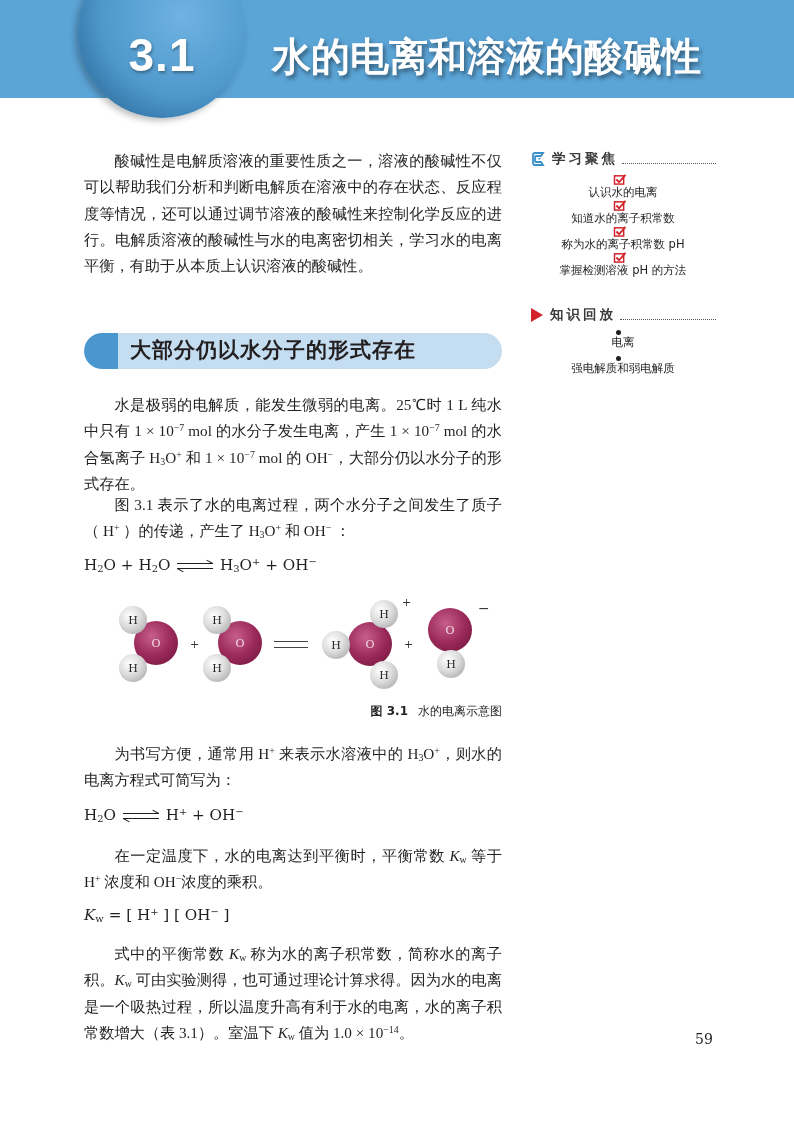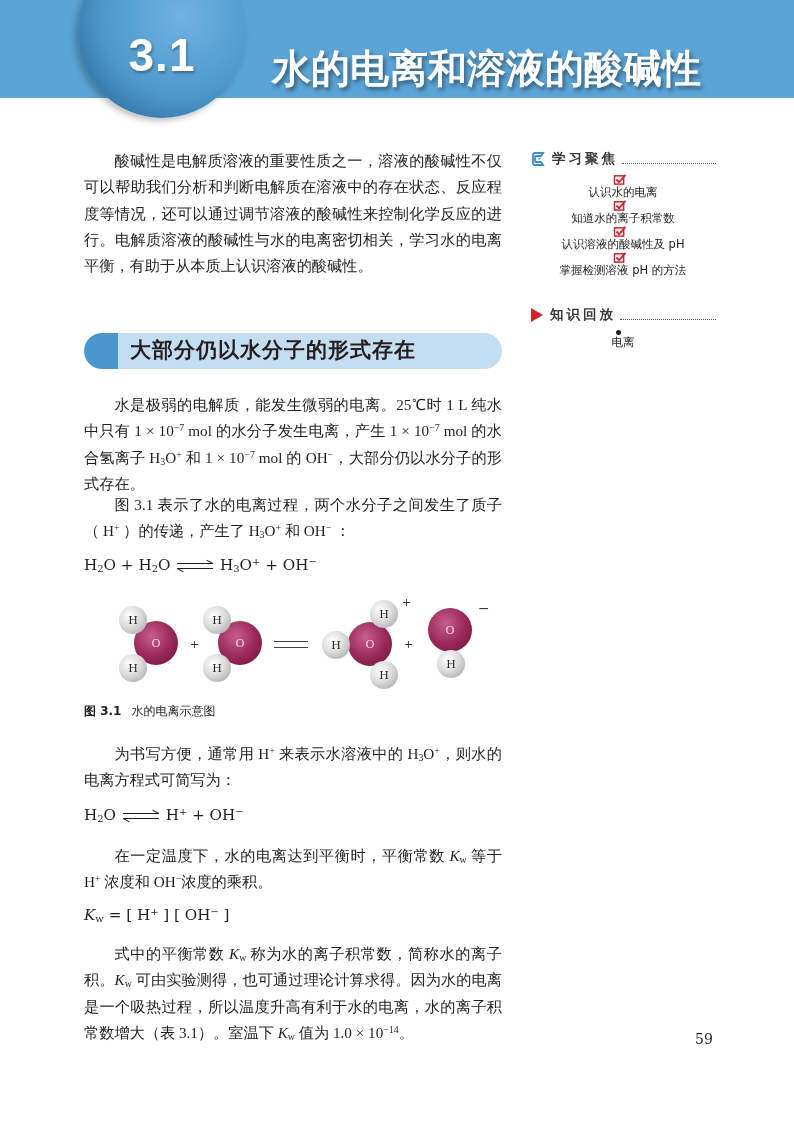--- a/index.html
+++ b/index.html
@@ -5,21 +5,21 @@
   html, body { margin:0; padding:0; }
   body { width:794px; height:1123px; position:relative; background:#ffffff; overflow:hidden;
          font-family:"DejaVu Serif","Liberation Serif",serif; color:#231f20; }
   .header-band { position:absolute; left:0; top:0; width:794px; height:98px; background:#5ba4d6; }
   .section-circle { position:absolute; left:78px; top:-52px; width:168px; height:170px; border-radius:50%;
          background:radial-gradient(circle at 62% 40%, #6fb3e2 0%, #4f98cc 55%, #2f6f9f 85%, #27597f 100%);
          box-shadow: -3px 3px 6px rgba(0,0,0,0.25); }
   .section-number { position:absolute; left:78px; top:28px; width:168px; text-align:center;
          font-family:"Liberation Sans","DejaVu Sans",sans-serif; font-weight:bold; font-size:46px; color:#ffffff;
          text-shadow: 1px 2px 3px rgba(0,0,0,0.35); letter-spacing:1px; }
-  .chapter-title { position:absolute; left:272px; top:42px; font-family:"DejaVu Sans","Liberation Sans",sans-serif;
+  .chapter-title { position:absolute; left:272px; top:30px; font-family:"DejaVu Sans","Liberation Sans",sans-serif;
          font-weight:bold; font-size:39px; color:#ffffff; text-shadow: 2px 3px 4px rgba(0,0,0,0.45); letter-spacing:0px; }
 
   .main { position:absolute; left:84px; top:148px; width:418px; font-size:15.2px; line-height:26.3px; }
   .para { text-indent:2em; margin:0; text-align:justify;font-family:Liberation Serif, serif; }
   .sub { font-size:0.65em; vertical-align:-0.25em; line-height:0; }
   .sup { font-size:0.65em; vertical-align:0.55em; line-height:0; }
   .ital { font-style:italic; }
 
   .sec-heading { position:absolute; left:84px; top:333px; width:418px; height:36px; border-radius:18px;
          background:#c5ddf1; overflow:hidden; }
@@ -37,21 +37,21 @@
 
   .figure { position:absolute; left:112px; top:594px; width:386px; height:100px; }
   .atom { position:absolute; border-radius:50%; display:flex; align-items:center; justify-content:center;
           font-family:"DejaVu Serif",serif; font-size:11px; color:#231f20; }
   .atom.h { width:28px; height:28px; background:radial-gradient(circle at 38% 35%, #ffffff 0%, #dcdcdc 45%, #9c9c9c 100%); }
   .atom.o { width:44px; height:44px; background:radial-gradient(circle at 40% 35%, #c75e8a 0%, #9b2a5a 50%, #6c1238 100%); color:#f3dce6; }
   .sign { position:absolute; font-size:11px; color:#333; }
   .fig-arrows { position:absolute; width:34px; height:12px; }
   .fig-arrows .a1 { position:absolute; left:0; right:0; top:3px; border-top:1px solid #444; }
   .fig-arrows .a2 { position:absolute; left:0; right:0; top:9px; border-top:1px solid #444; }
-  .figure-caption { position:absolute; left:84px; top:703px; width:418px; text-align:left;
+  .figure-caption { position:absolute; left:84px; top:703px; width:418px; text-align:right;
           font-family:"DejaVu Sans","Liberation Sans",sans-serif; font-size:12px; color:#231f20; }
   .figure-caption b { font-weight:bold; margin-right:10px; }
 
   .sidebar { position:absolute; left:530px; top:148px; width:186px; font-family:"DejaVu Sans","Liberation Sans",sans-serif; }
   .side-head { display:flex; align-items:center; height:22px; font-size:13.5px; font-weight:bold; color:#3a3a3a; letter-spacing:3px; }
   .side-head .dots { flex:1; border-bottom:1.5px dotted #555; margin-left:4px; height:8px; }
   .side-item { display:flex; align-items:center; height:26px; font-size:11.5px; color:#231f20;flex-direction:column; }
   .check { width:14px; height:12px; margin-right:6px; position:relative; }
   .bullet { width:5px; height:5px; border-radius:50%; background:#231f20; margin:0 14px 0 5px; }
   .page-number { position:absolute; left:695px; top:1031px; font-size:14px; color:#231f20; font-family:"DejaVu Serif",serif; }
@@ -90,21 +90,21 @@
         <rect x="1" y="2" width="10" height="9" fill="none" stroke="#d2232a" stroke-width="1.6"></rect>
         <path d="M3 6 L6 9 L13 1" fill="none" stroke="#d2232a" stroke-width="2"></path>
       </svg>
     <span>知道水的离子积常数</span>
   </div>
   <div class="side-item">
     <svg class="check" viewBox="0 0 14 12">
         <rect x="1" y="2" width="10" height="9" fill="none" stroke="#d2232a" stroke-width="1.6"></rect>
         <path d="M3 6 L6 9 L13 1" fill="none" stroke="#d2232a" stroke-width="2"></path>
       </svg>
-    <span>认识溶液的酸碱性及 pH</span>
+    <span>称为水的离子积常数 pH</span>
   </div>
   <div class="side-item">
     <svg class="check" viewBox="0 0 14 12">
         <rect x="1" y="2" width="10" height="9" fill="none" stroke="#d2232a" stroke-width="1.6"></rect>
         <path d="M3 6 L6 9 L13 1" fill="none" stroke="#d2232a" stroke-width="2"></path>
       </svg>
     <span>掌握检测溶液 pH 的方法</span>
   </div>
 
   <div style="height:26px"></div>
@@ -113,20 +113,24 @@
         <path d="M1 1 L13 8 L1 15 Z" fill="#d2232a"></path>
       </svg>
     <span>知识回放</span>
     <span class="dots"></span>
   </div>
   <div style="height:4px"></div>
   <div class="side-item">
     <span class="bullet"></span>
     <span>电离</span>
   </div>
+  <div class="side-item">
+    <span class="bullet"></span>
+    <span>强电解质和弱电解质</span>
+  </div>
 </div>
 
 <div class="sec-heading">
   <div class="tab"></div>
   <div class="txt">大部分仍以水分子的形式存在</div>
 </div>
 
 <div class="block" style="top:392px">
   <p class="para"><span>水是极弱的电解质，能发生微弱的电离。25℃时 1 L 纯水中只有 1 × 10</span><span class="sup">−7</span><span> mol 的水分子发生电离，产生 1 × 10</span><span class="sup">−7</span><span> mol 的水合氢离子 H</span><span class="sub">3</span><span>O</span><span class="sup">+</span><span> 和 1 × 10</span><span class="sup">−7</span><span> mol 的 OH</span><span class="sup">−</span><span>，大部分仍以水分子的形式存在。</span></p>
 </div>

